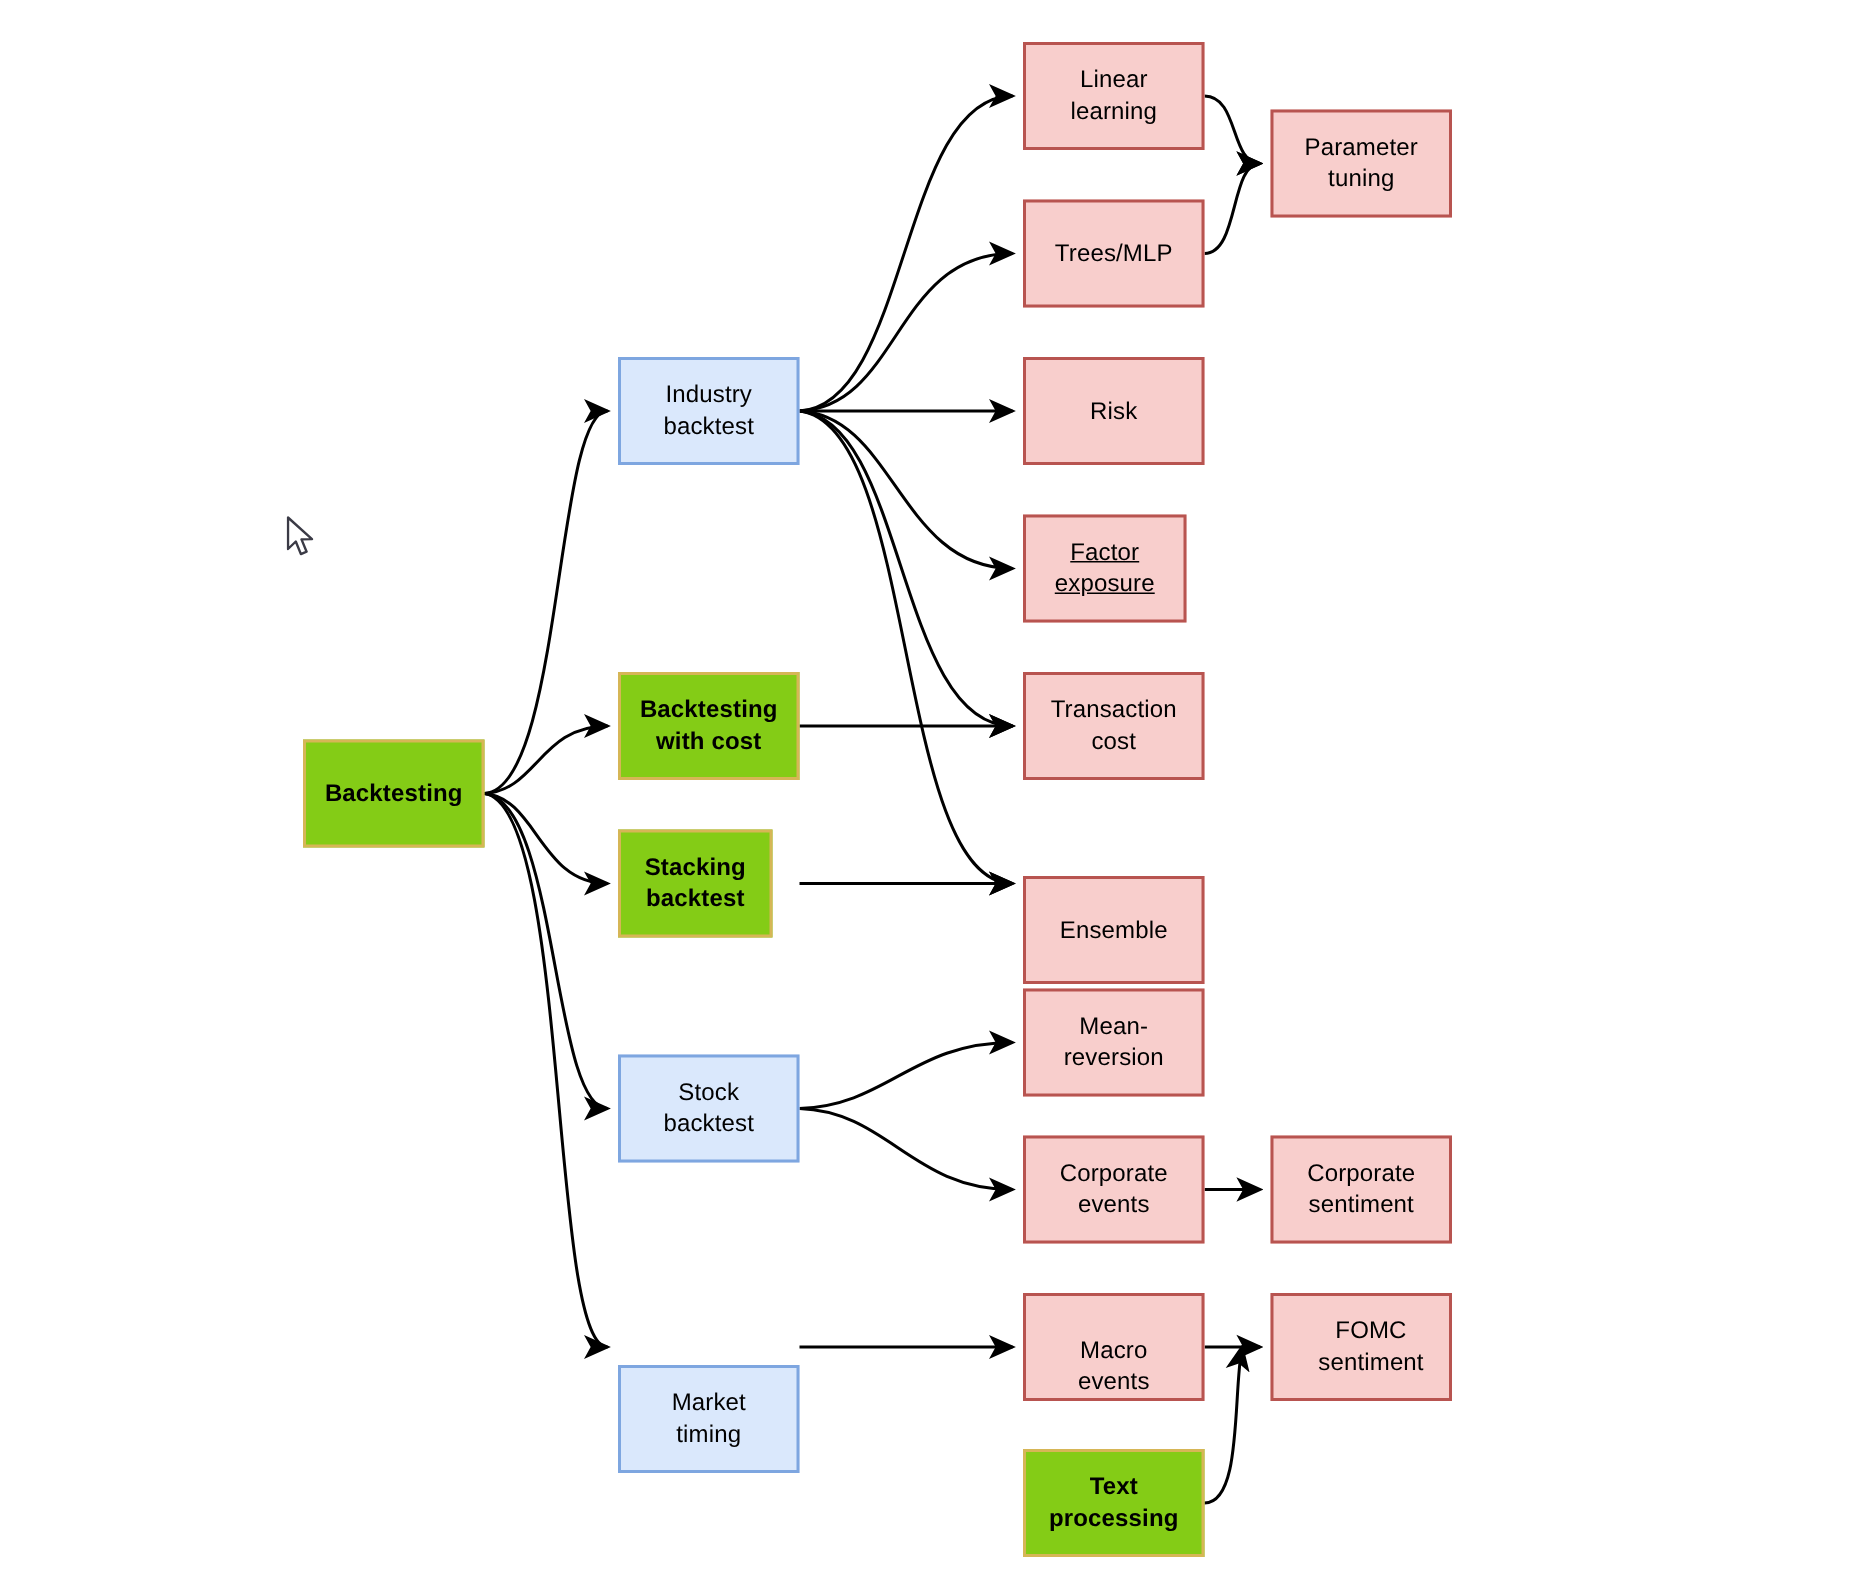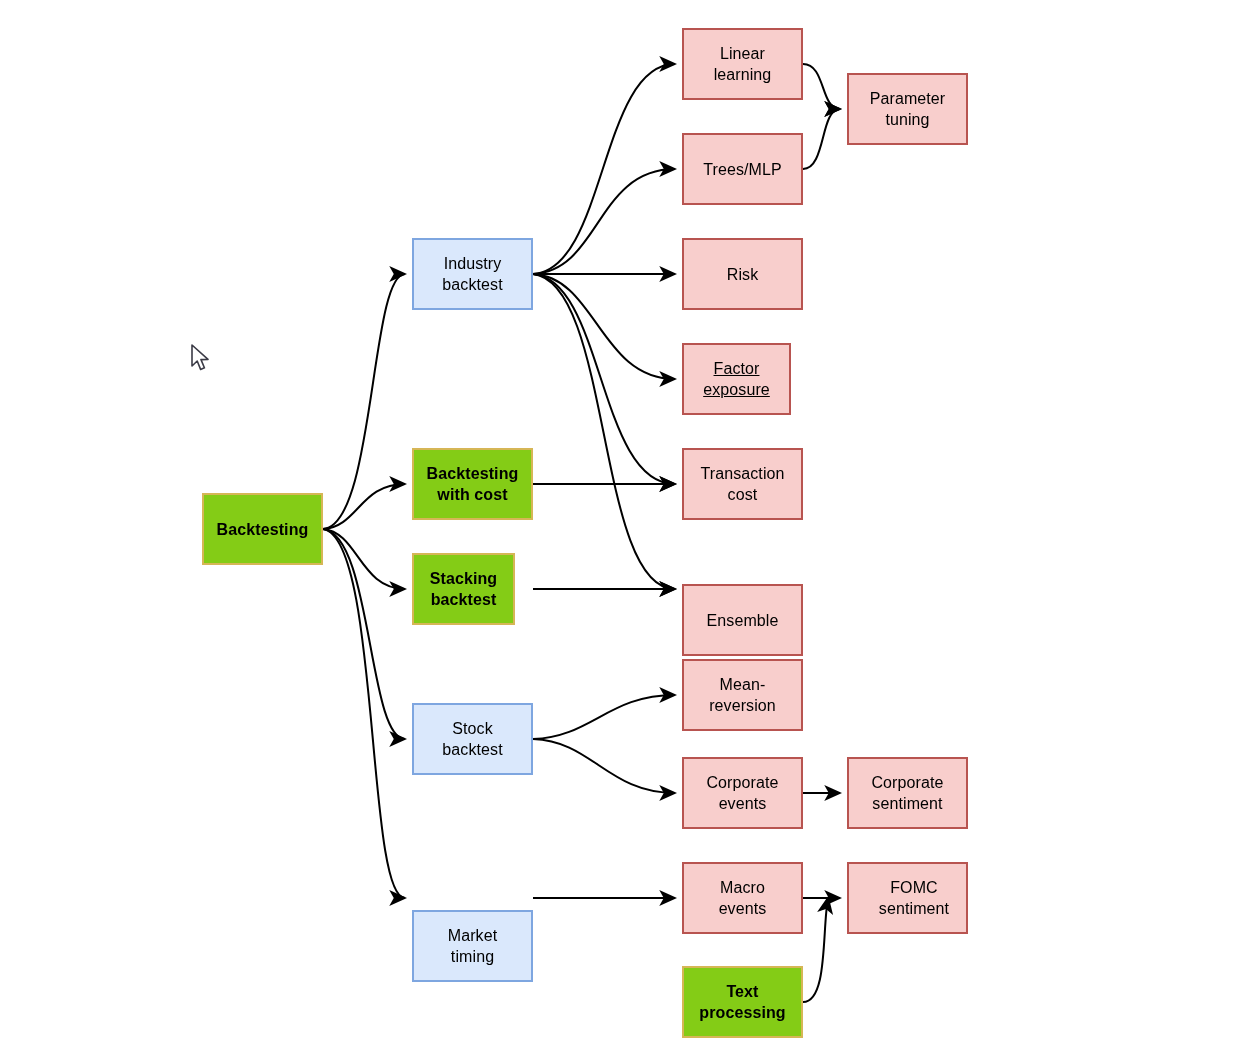--- a/index.html
+++ b/index.html
@@ -141,21 +141,21 @@
         <span class="label">Ensemble</span>
       </div>
       <div class="node fill-red" style="left: 682px; top: 659px; width: 121px; height: 72px;">
         <span class="label">Mean-
 reversion</span>
       </div>
       <div class="node fill-red" style="left: 682px; top: 757px; width: 121px; height: 72px;">
         <span class="label">Corporate
 events</span>
       </div>
-      <div class="node fill-red" style="left: 682px; top: 862px; width: 121px; height: 72px;">
+      <div class="node fill-red" style="left: 682px; top: 862px; width: 121px; height: 72px; align-items: flex-end;">
         <span class="label">Macro
 events</span>
       </div>
       <div class="node fill-yellow" style="left: 682px; top: 966px; width: 121px; height: 72px;">
         <span class="label">Text
 processing</span>
       </div>
       <div class="node fill-red" style="left: 847px; top: 73px; width: 121px; height: 72px;">
         <span class="label">Parameter
 tuning</span>

